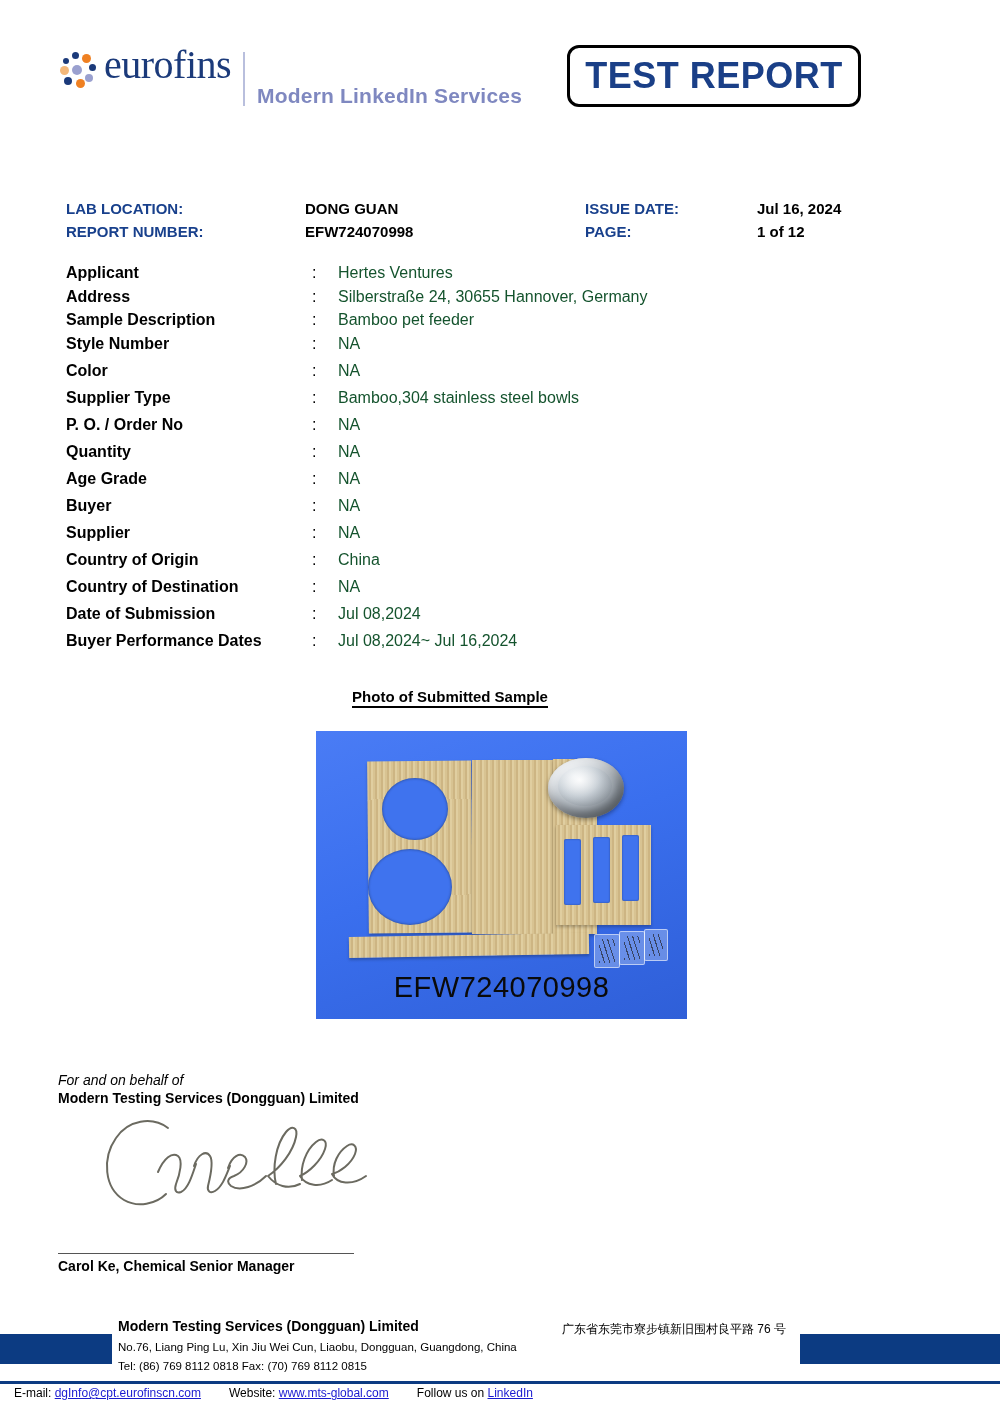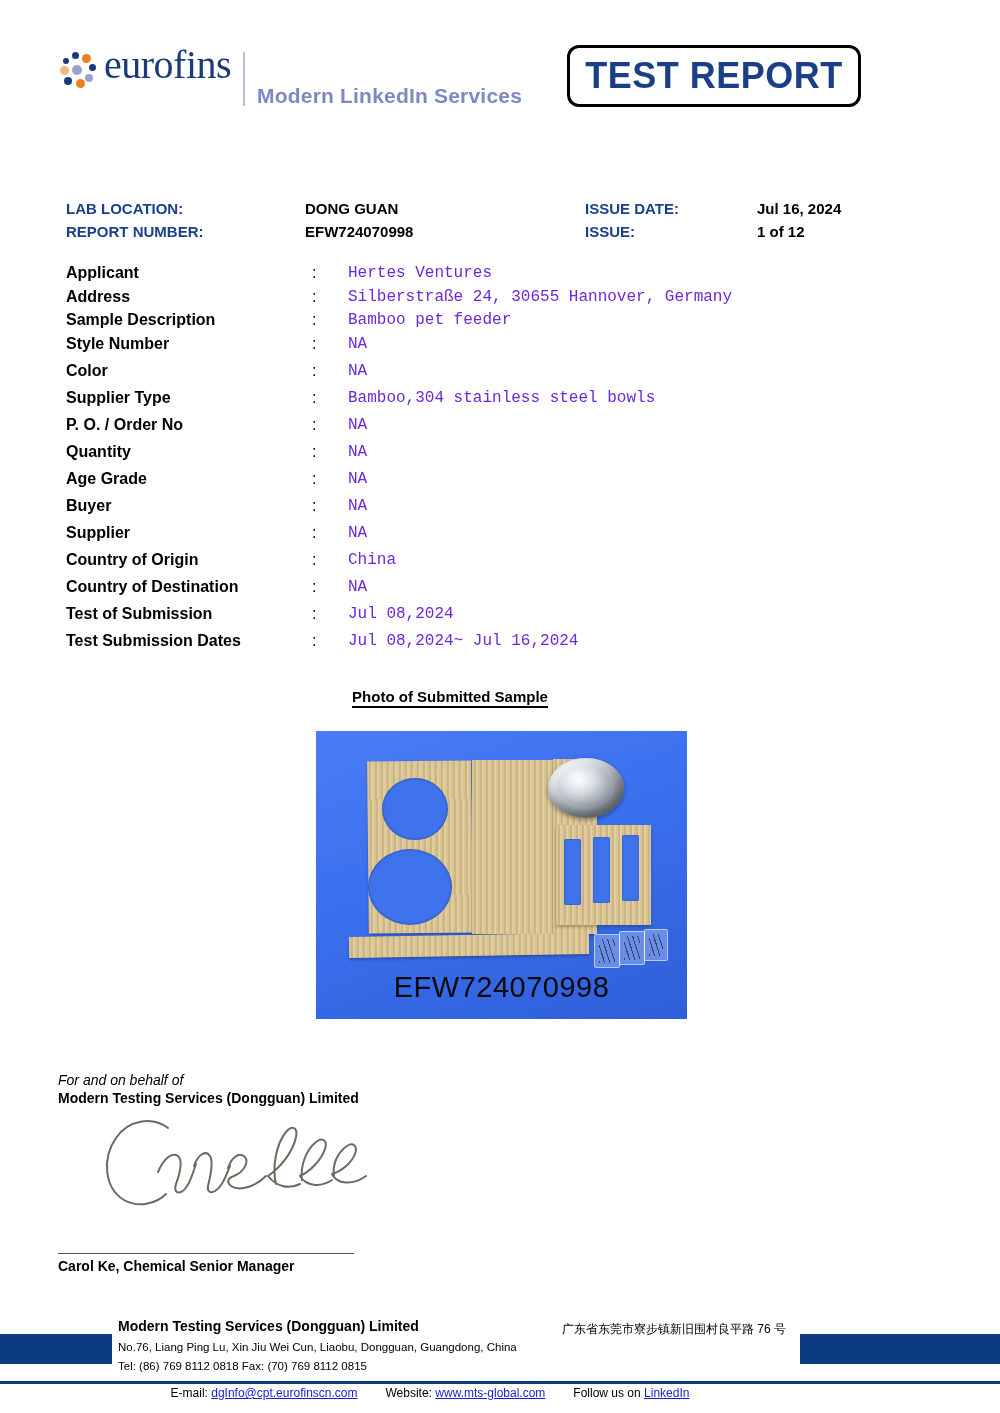--- a/index.html
+++ b/index.html
@@ -126,25 +126,24 @@
     white-space: nowrap;
   }
   .info-colon {
     position: absolute;
     left: 312px;
     font-size: 16px;
     color: #000;
   }
   .info-value {
     position: absolute;
-    left: 348px;
+    left: 338px;
     font-size: 16px;
-    color: #6d28d9;
+    color: #14532d;
     white-space: nowrap;
-    font-family: Liberation Mono, monospace;
   }
 
   
   .photo-caption {
     position: absolute;
     left: 0; top: 688px;
     width: 900px;
     text-align: center;
     font-size: 15px;
     font-weight: bold;
@@ -348,21 +347,20 @@
   .foot-cn .cn2 {
     font-size: 12px;
     color: #000;
     white-space: nowrap;
     margin-top: 3px;
   }
   .foot-links {
     position: absolute;
     left: 0; top: 68px;
     width: 860px;
-    text-align: center;
     font-size: 12px;
     color: #000;
   }
   .foot-links a {
     color: #1a1ad0;
     text-decoration: underline;
   }
   .foot-links .seg { margin: 0 14px; }
 </style>
 </head>
@@ -396,21 +394,21 @@
 <div class="meta">
   <div class="meta-row">
     <div class="meta-key mk-left">LAB LOCATION:</div>
     <div class="meta-val mv-left">DONG GUAN</div>
     <div class="meta-key mk-right">ISSUE DATE:</div>
     <div class="meta-val mv-right">Jul 16, 2024</div>
   </div>
   <div class="meta-row">
     <div class="meta-key mk-left">REPORT NUMBER:</div>
     <div class="meta-val mv-left">EFW724070998</div>
-    <div class="meta-key mk-right">ISSUE:</div>
+    <div class="meta-key mk-right">PAGE:</div>
     <div class="meta-val mv-right">1 of 12</div>
   </div>
 </div>
 
 <div class="info">
 
   <div class="info-row">
     <div class="info-label">Applicant</div>
     <div class="info-colon">:</div>
     <div class="info-value">Hertes Ventures</div>
@@ -469,26 +467,26 @@
     <div class="info-label">Country of Origin</div>
     <div class="info-colon">:</div>
     <div class="info-value">China</div>
   </div>
   <div class="info-row" style="height:27px">
     <div class="info-label">Country of Destination</div>
     <div class="info-colon">:</div>
     <div class="info-value">NA</div>
   </div>
   <div class="info-row" style="height:27px">
-    <div class="info-label">Test of Submission</div>
+    <div class="info-label">Date of Submission</div>
     <div class="info-colon">:</div>
     <div class="info-value">Jul 08,2024</div>
   </div>
   <div class="info-row" style="height:27px">
-    <div class="info-label">Test Submission Dates</div>
+    <div class="info-label">Buyer Performance Dates</div>
     <div class="info-colon">:</div>
     <div class="info-value">Jul 08,2024~ Jul 16,2024</div>
   </div>
 </div>
 
 <div class="photo-caption">
   <span>Photo of Submitted Sample</span>
 </div>
 
 <div class="photo-frame">

